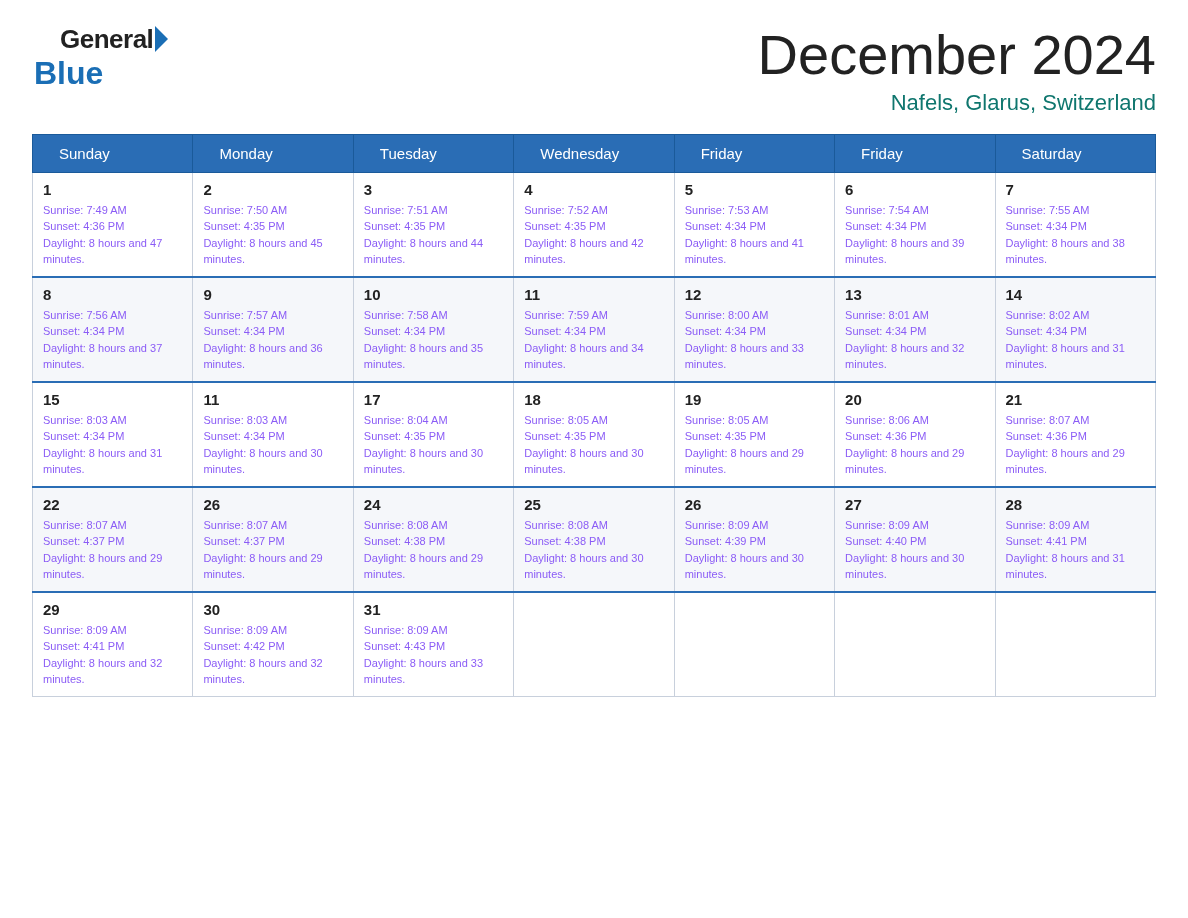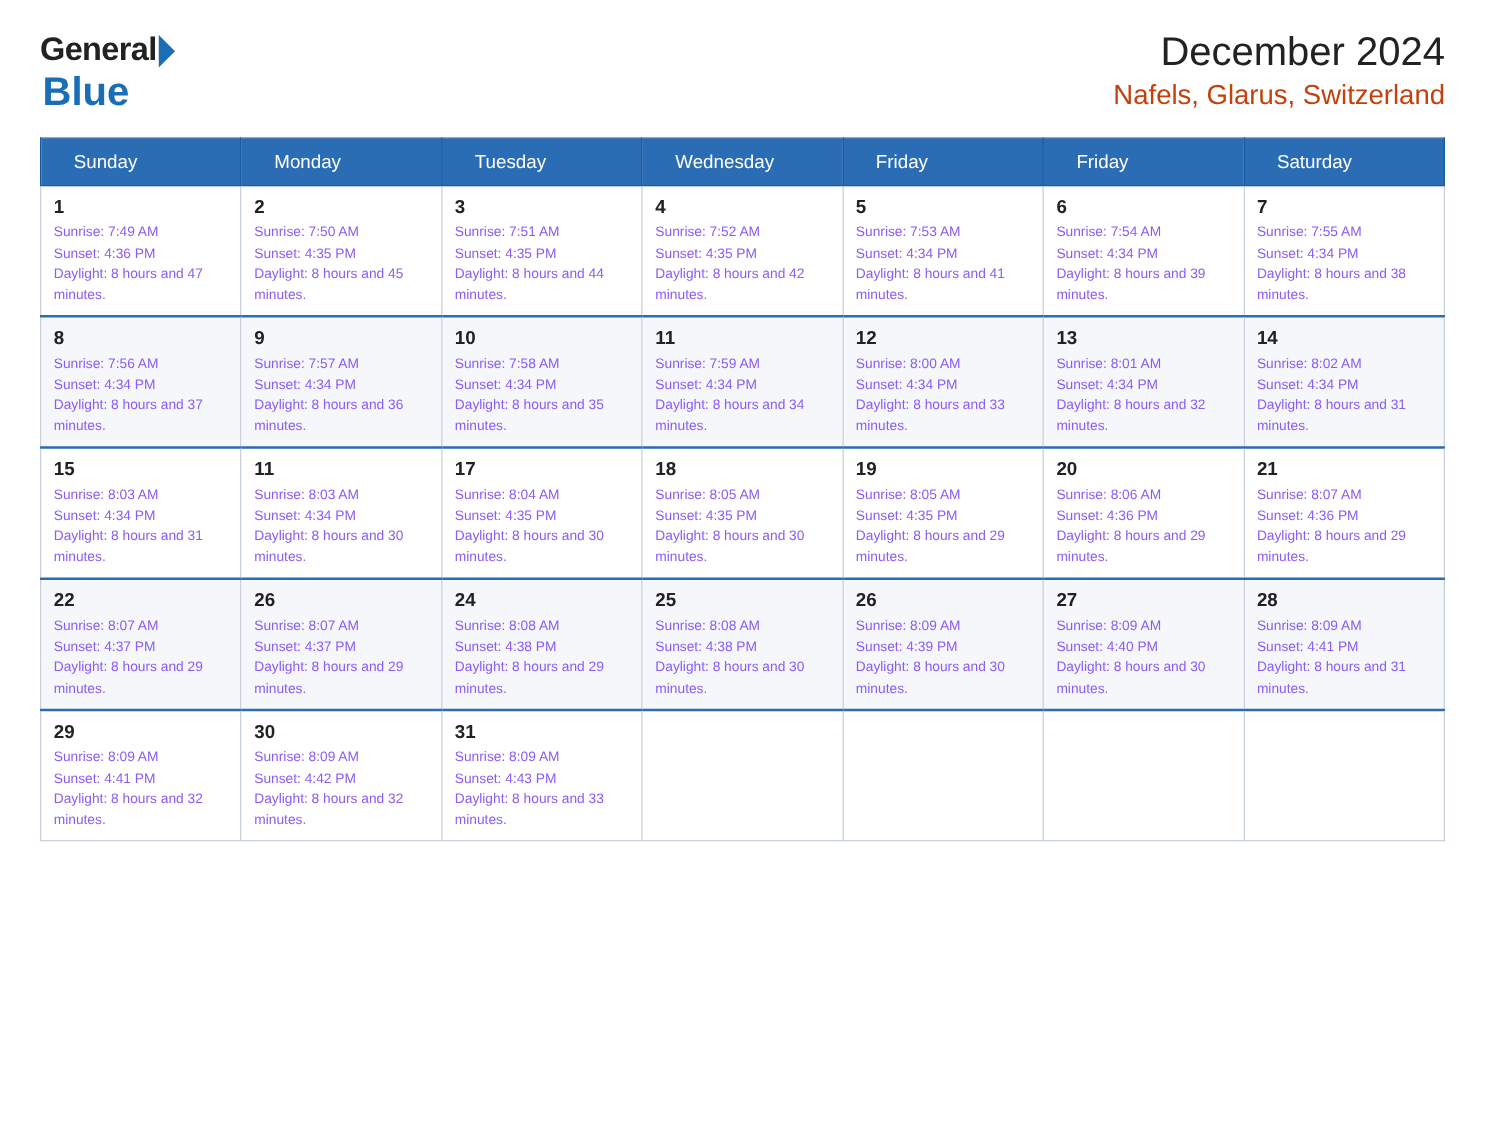--- a/index.html
+++ b/index.html
@@ -17,21 +17,21 @@
       align-items: flex-start;
       margin-bottom: 18px;
     }
     .logo {
       display: flex;
       flex-direction: column;
       align-items: flex-start;
     }
     .logo-top {
       display: flex;
-      align-items: center;
+      margin-left: 28px;
     }
     .logo-general {
       font-size: 26px;
       font-weight: bold;
       color: #222;
       letter-spacing: -0.5px;
     }
     .logo-arrow {
       width: 0;
       height: 0;
@@ -44,28 +44,28 @@
     .logo-blue {
       font-size: 32px;
       font-weight: bold;
       color: #1a6eb5;
       margin-left: 2px;
     }
     .title-section {
       text-align: right;
     }
     .main-title {
-      font-size: 32px;
+      font-size: 56px;
       font-weight: normal;
       color: #222;
       line-height: 1.1;
     }
     .subtitle {
       font-size: 22px;
-      color: #c2410c;
+      color: #0f766e;
       margin-top: 4px;
     }
     .calendar {
       width: 100%;
       border-collapse: collapse;
       border: 1px solid #b0b8c8;
     }
     .calendar th {
       background: #2a6db5;
       color: #fff;

